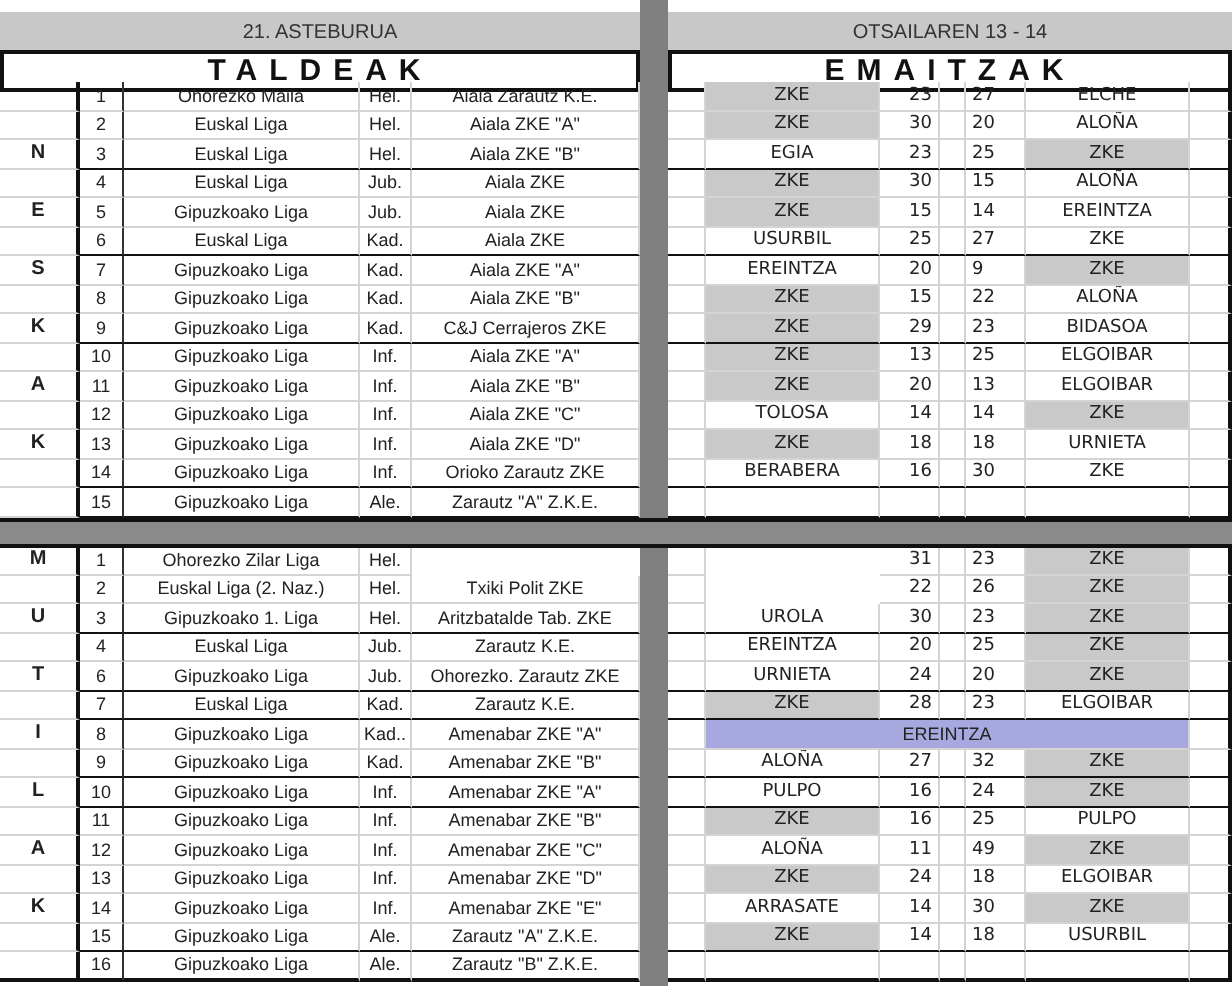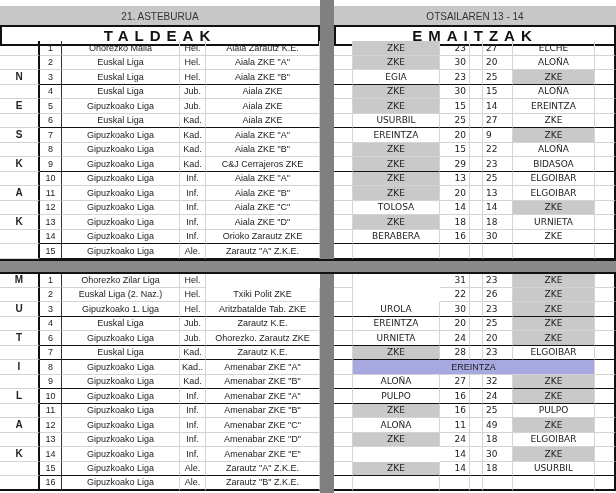--- a/index.html
+++ b/index.html
@@ -414,20 +414,21 @@
         <div class="c" style="left: 513px; width: 82px; font-family: &quot;DejaVu Sans&quot;, sans-serif;">ELGOIBAR</div>
         <div class="c" style="left: 595px; width: 21px; border-right: 2px solid rgb(17, 17, 17); font-family: &quot;DejaVu Sans&quot;, sans-serif;"></div>
       </div>
       <div class="row" style="top: 447px; height: 14.5px;">
         <div class="c bold" style="left: 0px; width: 40px; border-right: 2px solid rgb(17, 17, 17);">K</div>
         <div class="c" style="left: 40px; width: 22px; border-right: 1.5px solid rgb(51, 51, 51);">14</div>
         <div class="c" style="left: 62px; width: 118px;">Gipuzkoako Liga</div>
         <div class="c" style="left: 180px; width: 26px;">Inf.</div>
         <div class="c" style="left: 206px; width: 114px;">Amenabar ZKE "E"</div>
         <div class="c" style="left: 334px; width: 19px;"></div>
+        <div class="c" style="left: 353px; width: 87px; font-family: &quot;DejaVu Sans&quot;, sans-serif;">ARRASATE</div>
         <div class="c s1" style="left: 440px; width: 30px; font-family: &quot;DejaVu Sans&quot;, sans-serif;">14</div>
         <div class="c" style="left: 470px; width: 13px; font-family: &quot;DejaVu Sans&quot;, sans-serif;"></div>
         <div class="c s2" style="left: 483px; width: 30px; font-family: &quot;DejaVu Sans&quot;, sans-serif;">30</div>
         <div class="c shade" style="left: 513px; width: 82px; font-family: &quot;DejaVu Sans&quot;, sans-serif;">ZKE</div>
         <div class="c" style="left: 595px; width: 21px; border-right: 2px solid rgb(17, 17, 17); font-family: &quot;DejaVu Sans&quot;, sans-serif;"></div>
       </div>
       <div class="row" style="top: 461.5px; height: 14.5px;">
         <div class="c bold" style="left: 0px; width: 40px; border-right: 2px solid rgb(17, 17, 17);"></div>
         <div class="c thickb" style="left: 40px; width: 22px; border-right: 1.5px solid rgb(51, 51, 51);">15</div>
         <div class="c thickb" style="left: 62px; width: 118px;">Gipuzkoako Liga</div>

